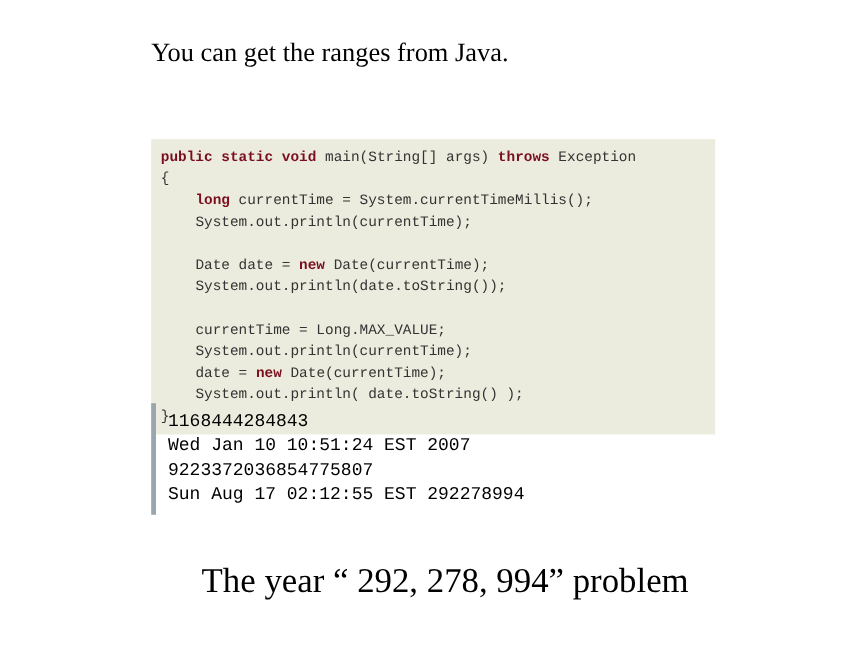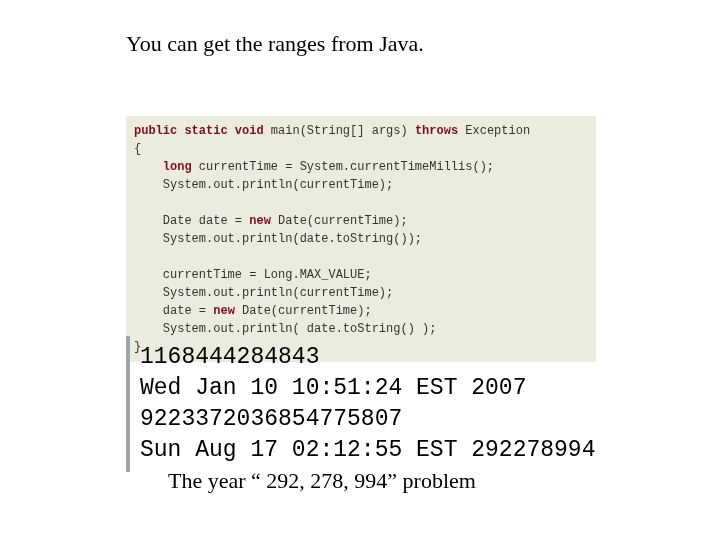--- a/index.html
+++ b/index.html
@@ -41,30 +41,30 @@
     margin-top: 10px;
   }
   .code-block .kw { font-weight: bold; color: #7b0e1e; }
   .output-block {
     position: absolute;
     left: 126px;
     top: 336px;
     border-left: 4px solid #9aa5af;
     padding: 6px 0 6px 10px;
     font-family: "Courier New", Courier, monospace;
-    font-size: 23px;
+    font-size: 15px;
     line-height: 1.35;
     white-space: pre;
     color: #000;
   }
   .footer-text {
     position: absolute;
     left: 168px;
     top: 468px;
-    font-size: 22px;
+    font-size: 29px;
   }
 </style>
 </head>
 <body>
 
 <div class="slide">
 
   <div class="heading-block">
     <div>You can get the ranges from Java.</div>
   </div>

